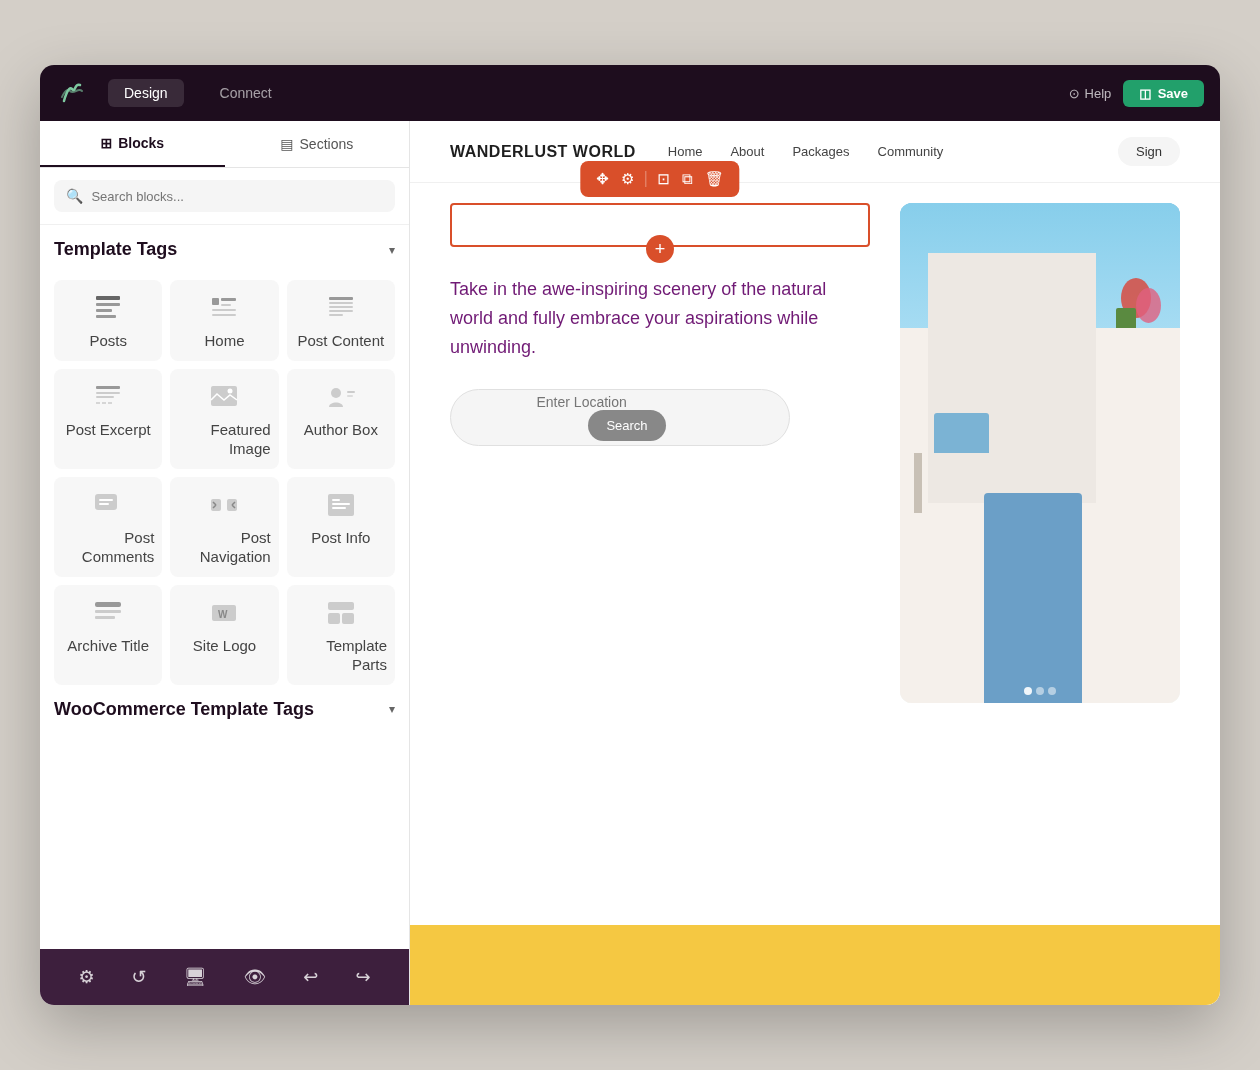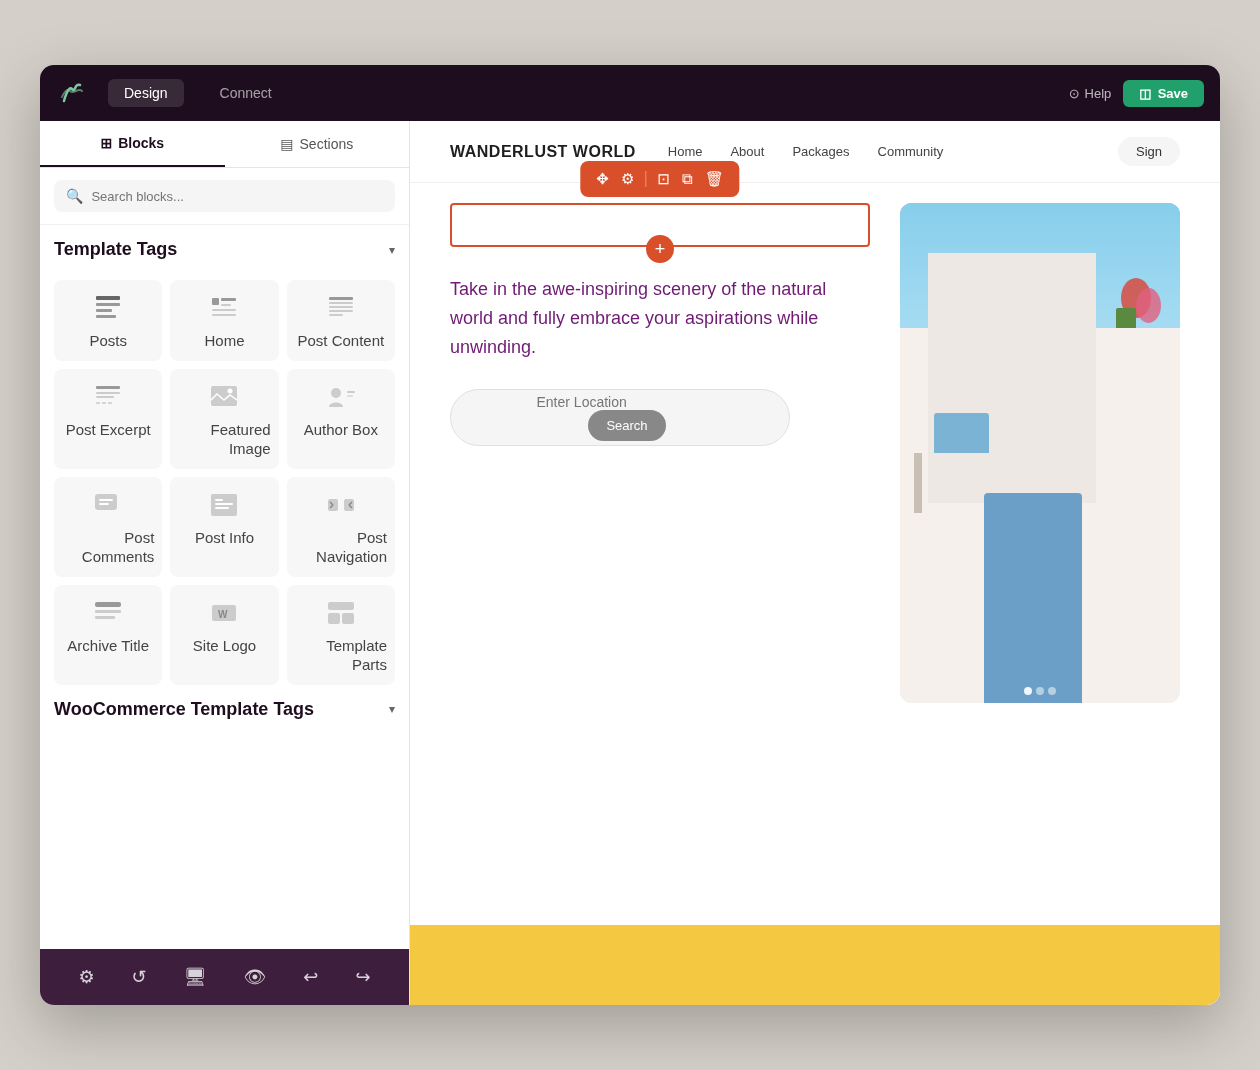--- a/index.html
+++ b/index.html
@@ -573,35 +573,35 @@
           <svg class="block-icon" viewBox="0 0 32 32" fill="none">
               <rect x="3" y="5" width="22" height="16" rx="3" fill="#ccc"></rect>
               <path d="M7 25 L14 21 L14 21" fill="#ccc"></path>
               <rect x="7" y="10" width="14" height="2" rx="1" fill="#fff"></rect>
               <rect x="7" y="14" width="10" height="2" rx="1" fill="#fff"></rect>
             </svg>
           <span class="block-label">Post Comments</span>
         </div>
         <div class="block-item">
           <svg class="block-icon" viewBox="0 0 32 32" fill="none">
+              <rect x="3" y="10" width="10" height="12" rx="2" fill="#ccc"></rect>
+              <rect x="19" y="10" width="10" height="12" rx="2" fill="#ccc"></rect>
+              <path d="M8 16 L5 13 M8 16 L5 19" stroke="#888" stroke-width="1.5"></path>
+              <path d="M24 16 L27 13 M24 16 L27 19" stroke="#888" stroke-width="1.5"></path>
+            </svg>
+          <span class="block-label">Post Navigation</span>
+        </div>
+        <div class="block-item">
+          <svg class="block-icon" viewBox="0 0 32 32" fill="none">
               <rect x="3" y="5" width="26" height="22" rx="2" fill="#ccc"></rect>
               <rect x="7" y="10" width="8" height="2" rx="1" fill="#fff"></rect>
               <rect x="7" y="14" width="18" height="2" rx="1" fill="#fff"></rect>
               <rect x="7" y="18" width="14" height="2" rx="1" fill="#fff"></rect>
             </svg>
           <span class="block-label">Post Info</span>
-        </div>
-        <div class="block-item">
-          <svg class="block-icon" viewBox="0 0 32 32" fill="none">
-              <rect x="3" y="10" width="10" height="12" rx="2" fill="#ccc"></rect>
-              <rect x="19" y="10" width="10" height="12" rx="2" fill="#ccc"></rect>
-              <path d="M8 16 L5 13 M8 16 L5 19" stroke="#888" stroke-width="1.5"></path>
-              <path d="M24 16 L27 13 M24 16 L27 19" stroke="#888" stroke-width="1.5"></path>
-            </svg>
-          <span class="block-label">Post Navigation</span>
         </div>
 
         <div class="block-item">
           <svg class="block-icon" viewBox="0 0 32 32" fill="none">
               <rect x="3" y="5" width="26" height="5" rx="2" fill="#999"></rect>
               <rect x="3" y="13" width="26" height="3" rx="1" fill="#ccc"></rect>
               <rect x="3" y="19" width="20" height="3" rx="1" fill="#ccc"></rect>
             </svg>
           <span class="block-label">Archive Title</span>
         </div>

